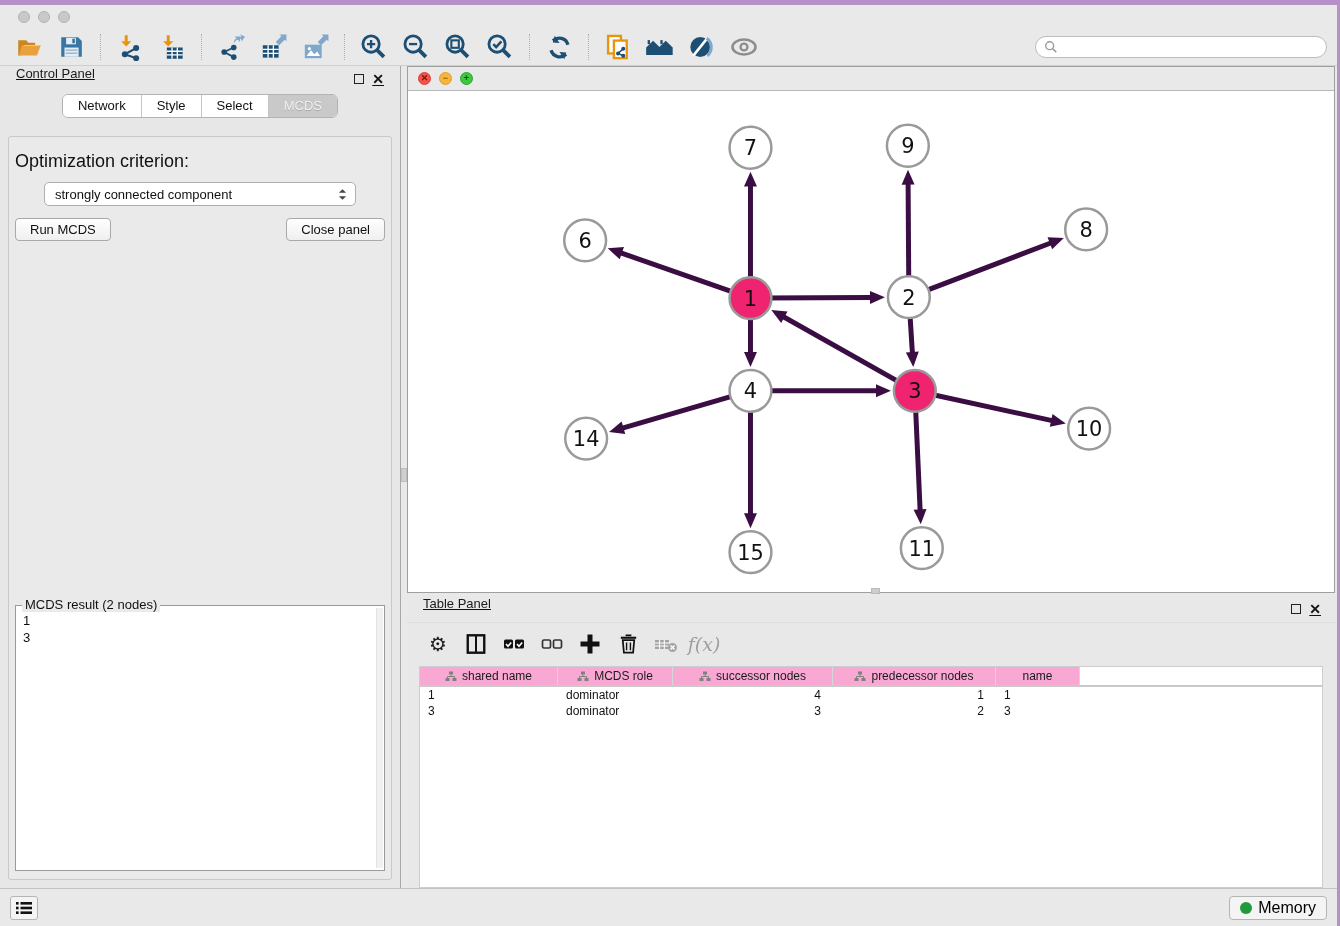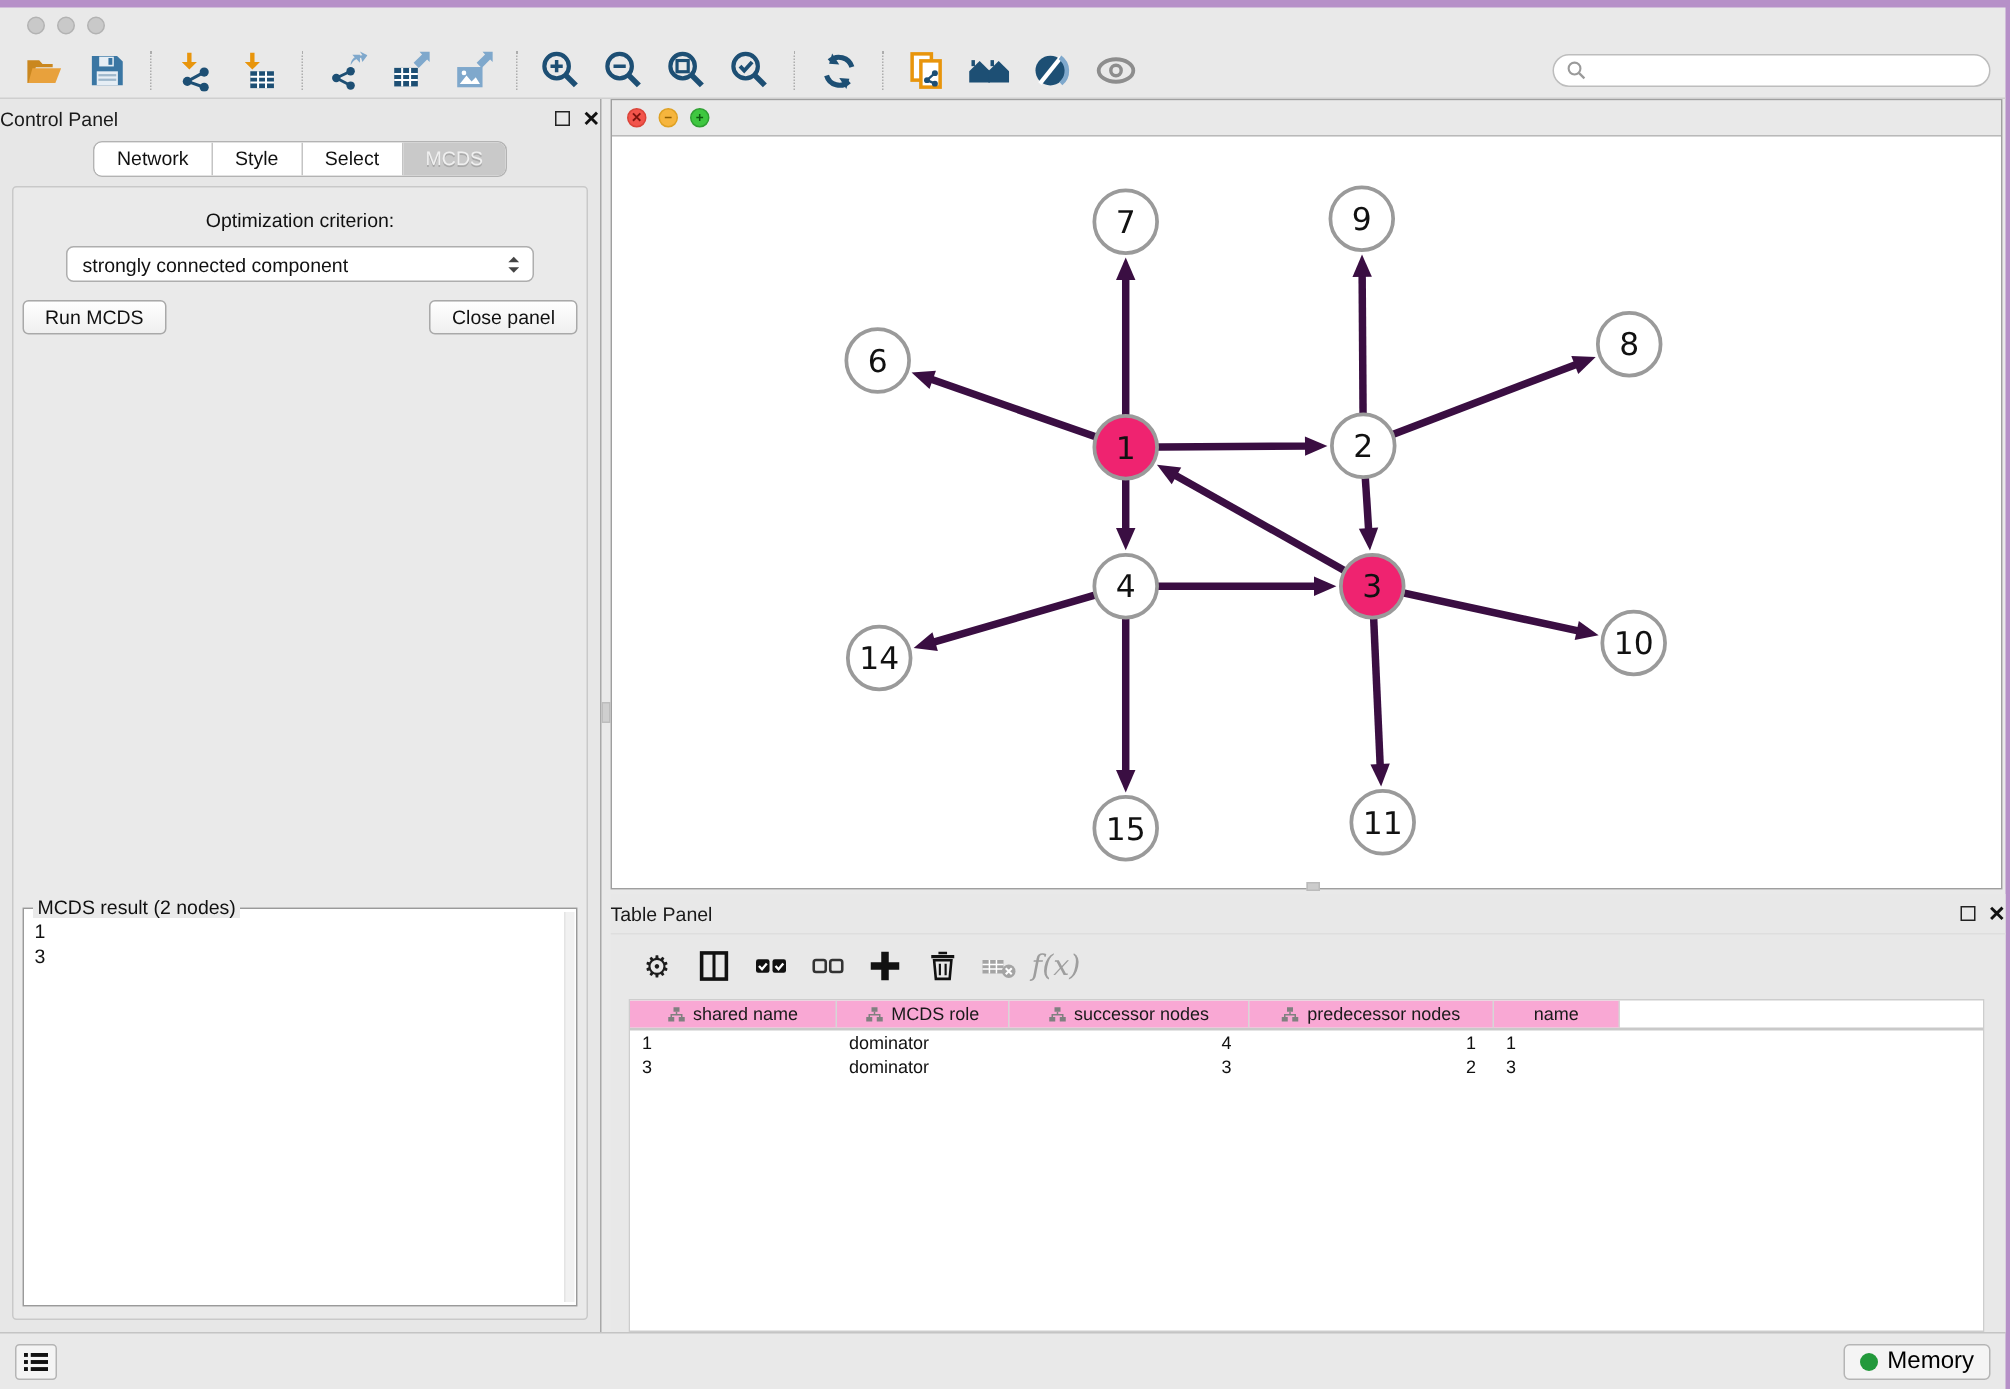--- a/index.html
+++ b/index.html
@@ -18,33 +18,33 @@
   .tbtn { width:38px; height:30px; display:flex; align-items:center; justify-content:center; background:transparent; border:none; cursor:pointer; }
   .tsep { width:1px; height:26px; border-left:1px dotted #adadad; margin:0 6px; }
   .searchbox { margin-left:auto; width:292px; height:22px; background:#fff; border:1px solid #bdbdbd; border-radius:11px; display:flex; align-items:center; padding:0 8px; }
   .searchbox input { border:none; outline:none; flex:1; font-size:13px; background:transparent; margin-left:5px; font-family:"Liberation Sans",sans-serif; }
 
   
   .main { flex:1; display:flex; min-height:0; }
 
   
   .control-panel { width:400px; flex:none; display:flex; flex-direction:column; background:#e7e7e7; }
-  .panel-header { height:26px; display:flex; align-items:center; padding:0 0; flex:none; }
+  .panel-header { height:26px; display:flex; padding:0 16px; flex:none;text-decoration:underline; }
   .panel-header .ptitle { font-size:13px; color:#1a1a1a; }
   .panel-header .phicons { margin-left:auto; display:flex; align-items:center; gap:8px; }
   .float-icon { width:10px; height:10px; border:1.5px solid #222; display:inline-block; }
   .close-x { font-size:14px; font-weight:bold; color:#111; line-height:1; cursor:pointer; }
 
-  .tabstrip { display:flex; margin:2px auto 4px; border:1px solid #b3b3b3; border-radius:6px; overflow:hidden; background:#fff; flex:none; }
+  .tabstrip { display:flex; margin:2px auto 16px; border:1px solid #b3b3b3; border-radius:6px; overflow:hidden; background:#fff; flex:none; }
   .tabstrip .tab { padding:3px 15px 4px; font-size:13px; background:#fff; color:#111; border-right:1px solid #c4c4c4; cursor:pointer; white-space:nowrap; }
   .tabstrip .tab:last-child { border-right:none; }
   .tabstrip .tab.active { background:#c9c9c9; color:#f0f0f0; text-shadow:0 1px 0 #aaa; }
 
   .tab-content { flex:1; margin:2px 8px 8px; border:1px solid #c9c9c9; border-radius:3px; background:#eaeaea; display:flex; flex-direction:column; padding:14px 6px 8px; min-height:0; }
-  .opt-label { text-align:center; font-size:13px; margin-bottom:10px; }
+  .opt-label { text-align:left; font-size:18px; margin-bottom:10px; }
   .dropdown { width:312px; height:24px; margin:0 auto 12px; background:#fff; border:1px solid #aeaeae; border-radius:5px; display:flex; align-items:center; padding-left:10px; cursor:pointer; flex:none; }
   .dropdown .dval { flex:1; font-size:13px; }
   .dropdown .chevrons { width:18px; display:flex; flex-direction:column; align-items:center; gap:1px; margin-right:4px; }
   .btn-row { display:flex; justify-content:space-between; gap:14px; flex:none; }
   .pbtn { height:23px; padding:0 14px; background:linear-gradient(#ffffff,#efefef); border:1px solid #a9a9a9; border-radius:4px; font-size:13px; font-family:"Liberation Sans",sans-serif; cursor:pointer; color:#111; }
 
   .result-group { margin-top:auto; height:266px; border:1px solid #9a9a9a; background:#fff; position:relative; display:flex; flex:none;justify-content:center; }
   .result-legend { position:absolute; top:-9px; left:6px; background:#eaeaea; padding:0 3px; font-size:13px; color:#111; }
   .result-text { flex:1; padding:6px 2px 2px 7px; font-size:13px; line-height:17px; overflow:hidden; cursor:text; }
   .result-scroll { width:7px; background:#f1f1f1; border-left:1px solid #e4e4e4; margin:2px 1px 2px 0; }

